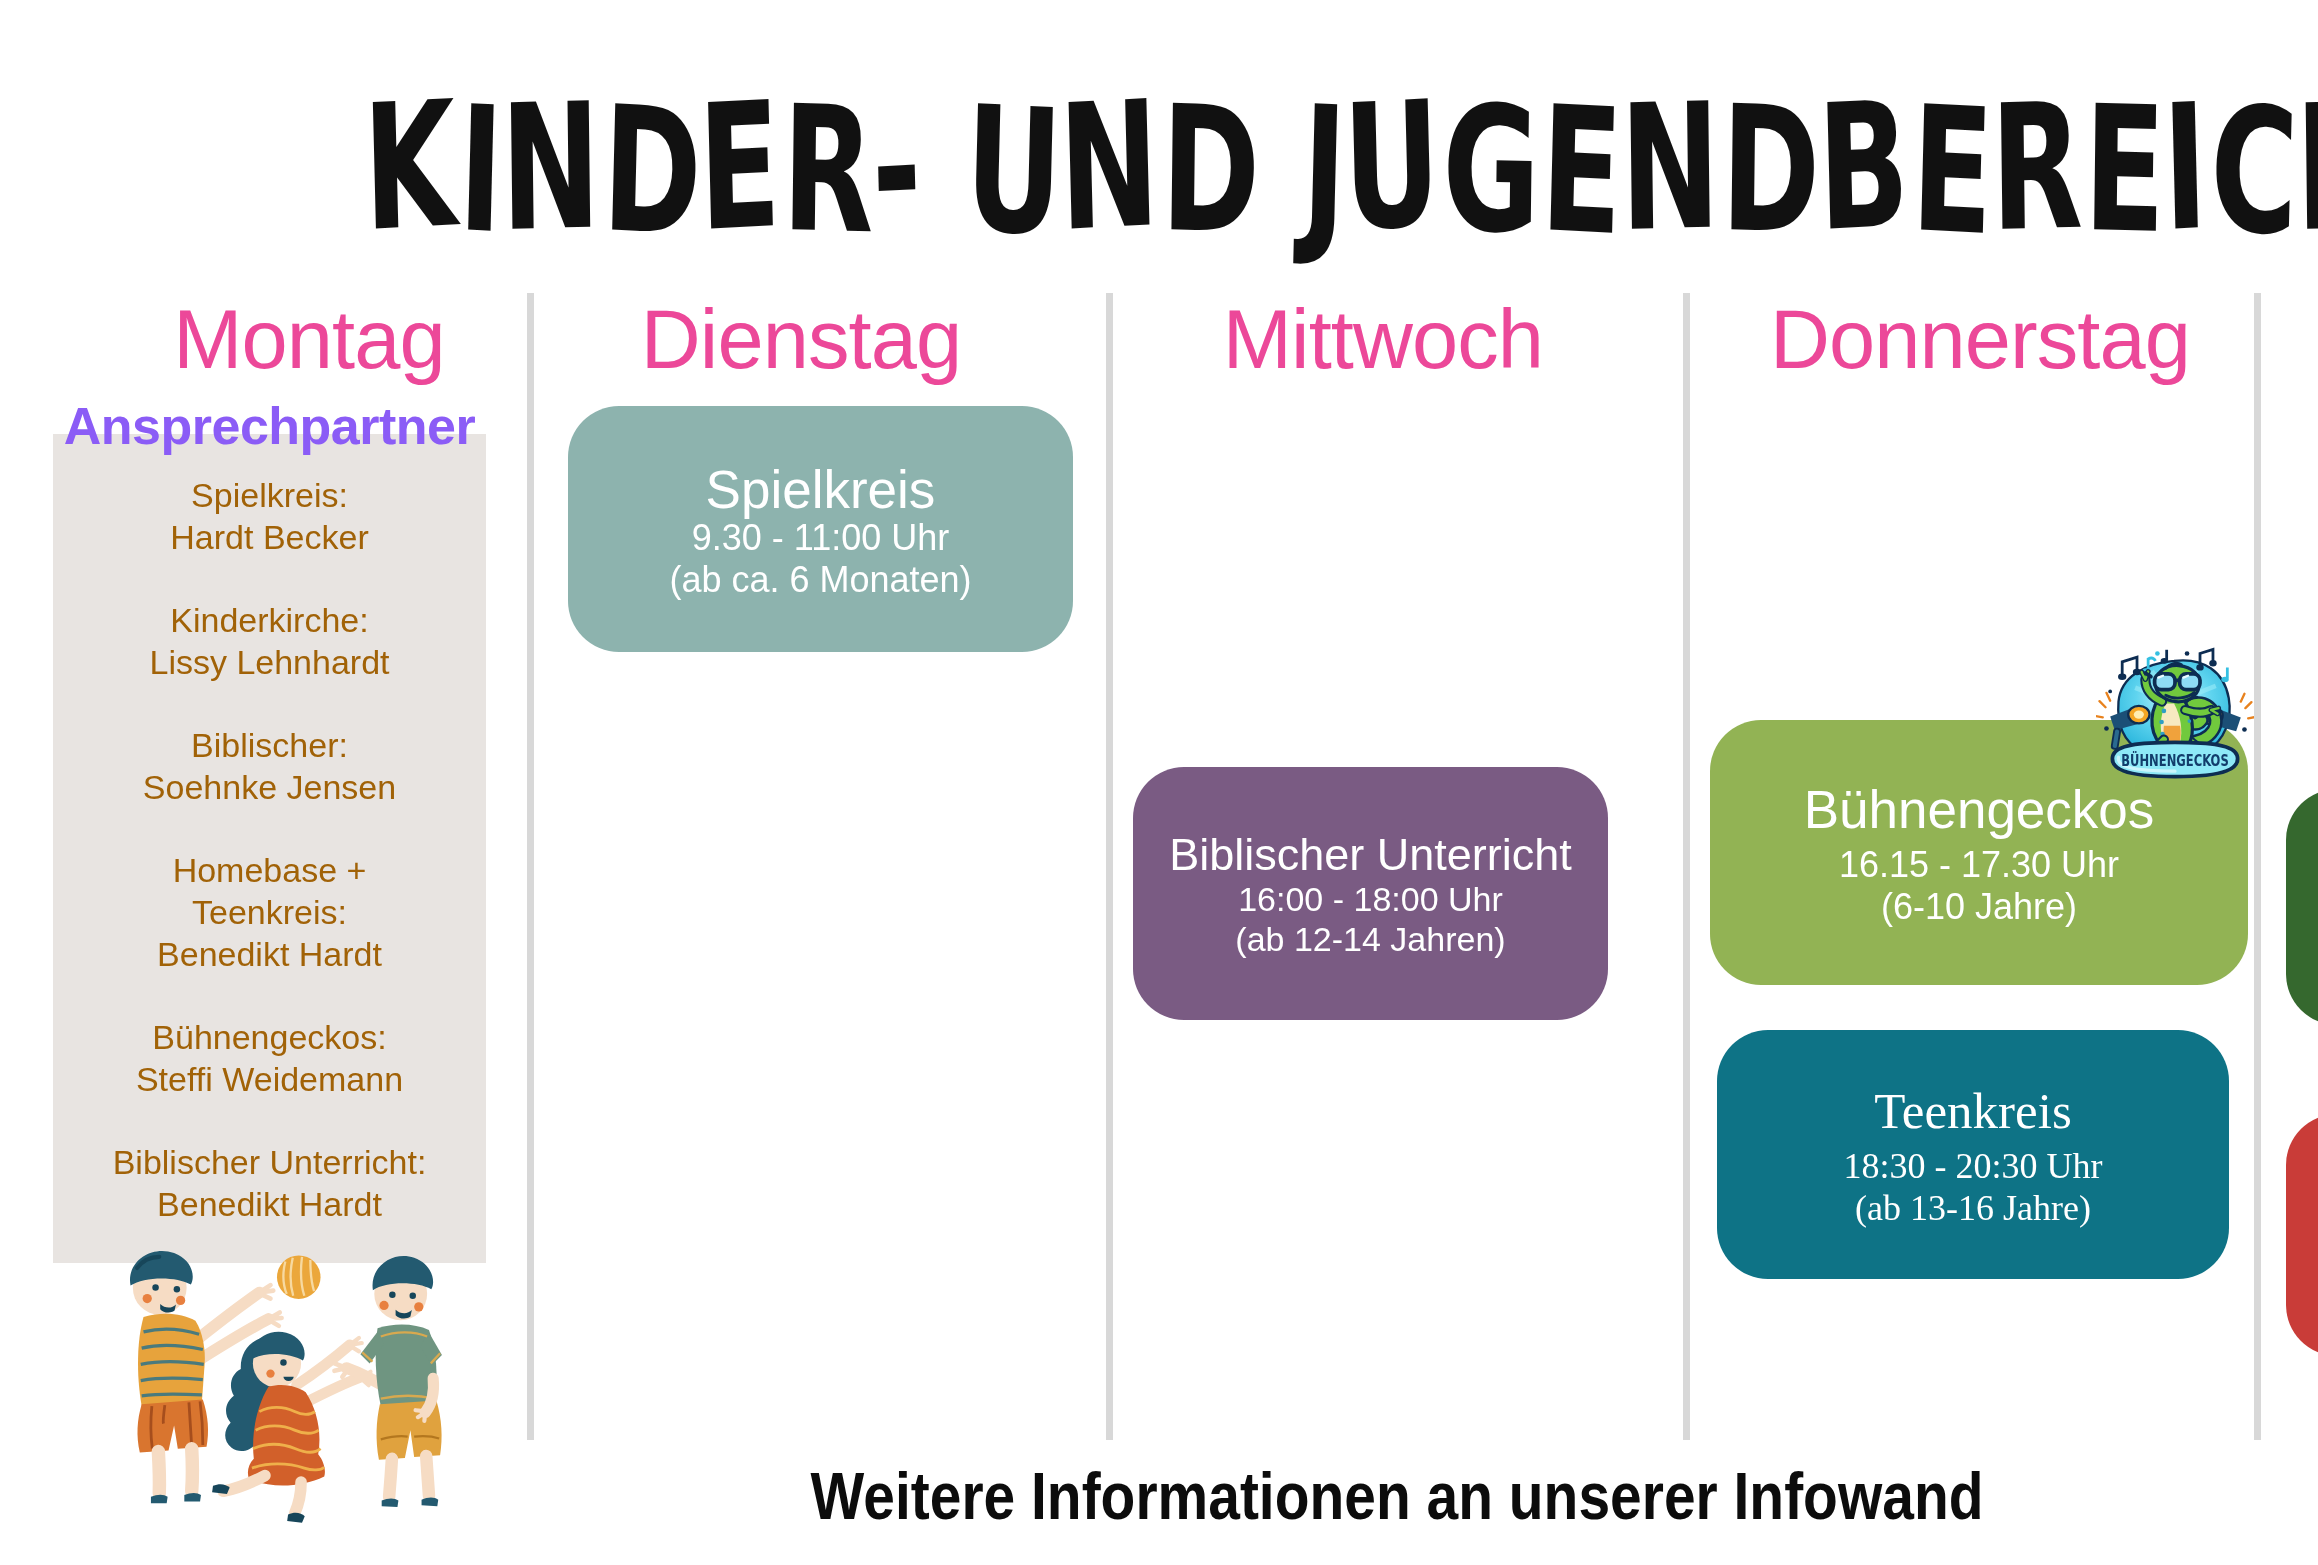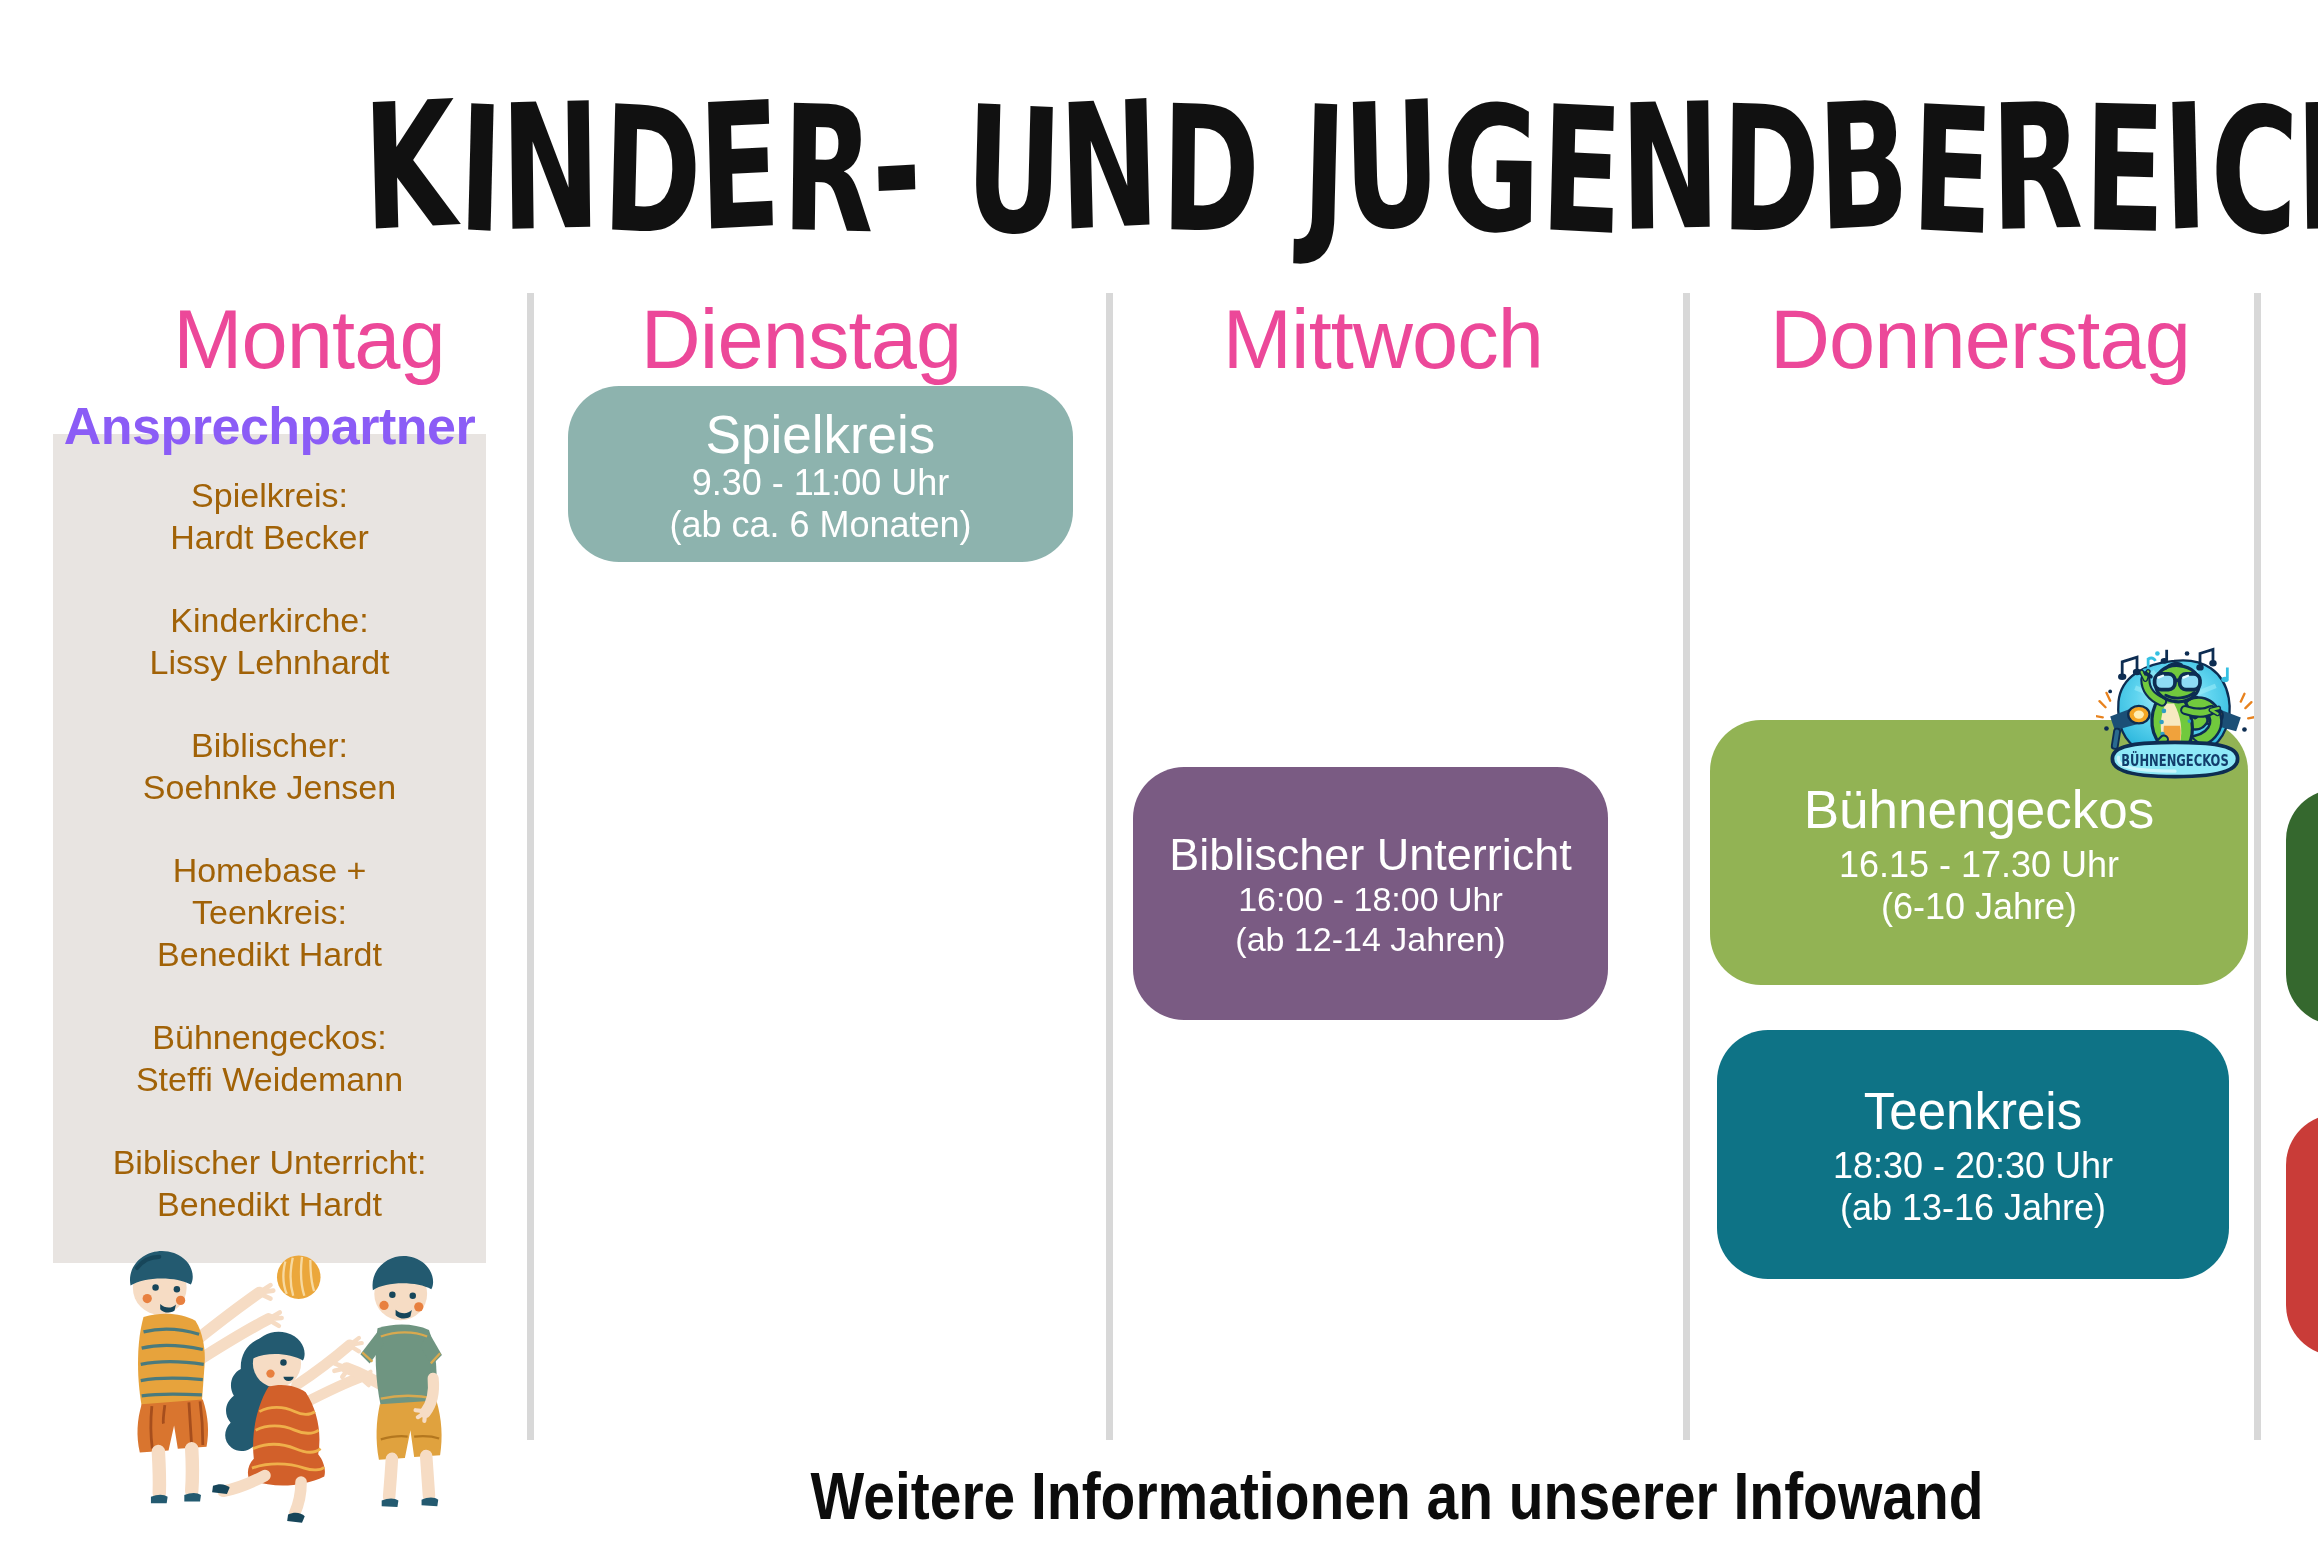--- a/index.html
+++ b/index.html
@@ -25,24 +25,24 @@
                 font-size:34px;line-height:42px;color:#a16207;}
   .contact-group{margin-bottom:41px;}
 
   
   .card{position:absolute;border-radius:51px;color:#ffffff;display:flex;flex-direction:column;
         align-items:center;justify-content:center;text-align:center;}
   .card .ev-title{font-size:var(--ts,56px);line-height:1.24;white-space:nowrap;}
   .card .ev-time{font-size:var(--bs,36px);line-height:1.17;margin-top:var(--gap,0px);white-space:nowrap;}
   .card .ev-age{font-size:var(--bs,36px);line-height:1.17;white-space:nowrap;}
 
-  #card-spielkreis{left:568px;top:386px;width:505px;height:176px;background:#8db3ae;--ts:53px;--bs:36px;--gap:-5.1px;}
+  #card-spielkreis{left:568px;top:406px;width:505px;height:246px;background:#8db3ae;--ts:53px;--bs:36px;--gap:-5.1px;}
   #card-biblischer{left:1133px;top:767px;width:475px;height:253px;background:#7a5b83;--ts:45px;--bs:34px;--gap:-2.8px;}
   #card-buehnengeckos{left:1710px;top:720px;width:538px;height:265px;background:#92b354;--ts:53px;--bs:36px;--gap:1.4px;}
-  #card-teenkreis{left:1717px;top:1030px;width:512px;height:249px;background:#0e7386;--ts:51px;--bs:36px;--gap:1.9px;}
+  #card-teenkreis{left:1717px;top:1030px;width:512px;height:249px;background:#0e7386;font-family:Liberation Serif, serif;--ts:51px;--bs:36px;--gap:1.9px;}
   #card-pfadfinder{left:2286px;top:789px;width:462px;height:236px;background:#35682e;--ts:52px;--bs:35px;--gap:6.5px;}
   #card-homebase{left:2286px;top:1114px;width:462px;height:231px;background:#c93c38;--ts:50px;--bs:36px;--gap:6.5px;padding-top:11px;}
 
   
   .footer-note{position:absolute;left:655px;top:1457px;width:1484px;text-align:center;
                font-weight:bold;font-size:67px;color:#0c0c0c;transform:scaleX(0.85);transform-origin:center;}
 
   
   #gecko-logo{position:absolute;left:2096px;top:647px;width:158px;height:132px;}
   #kids-illustration{position:absolute;left:74px;top:1239px;width:380px;height:297px;}

